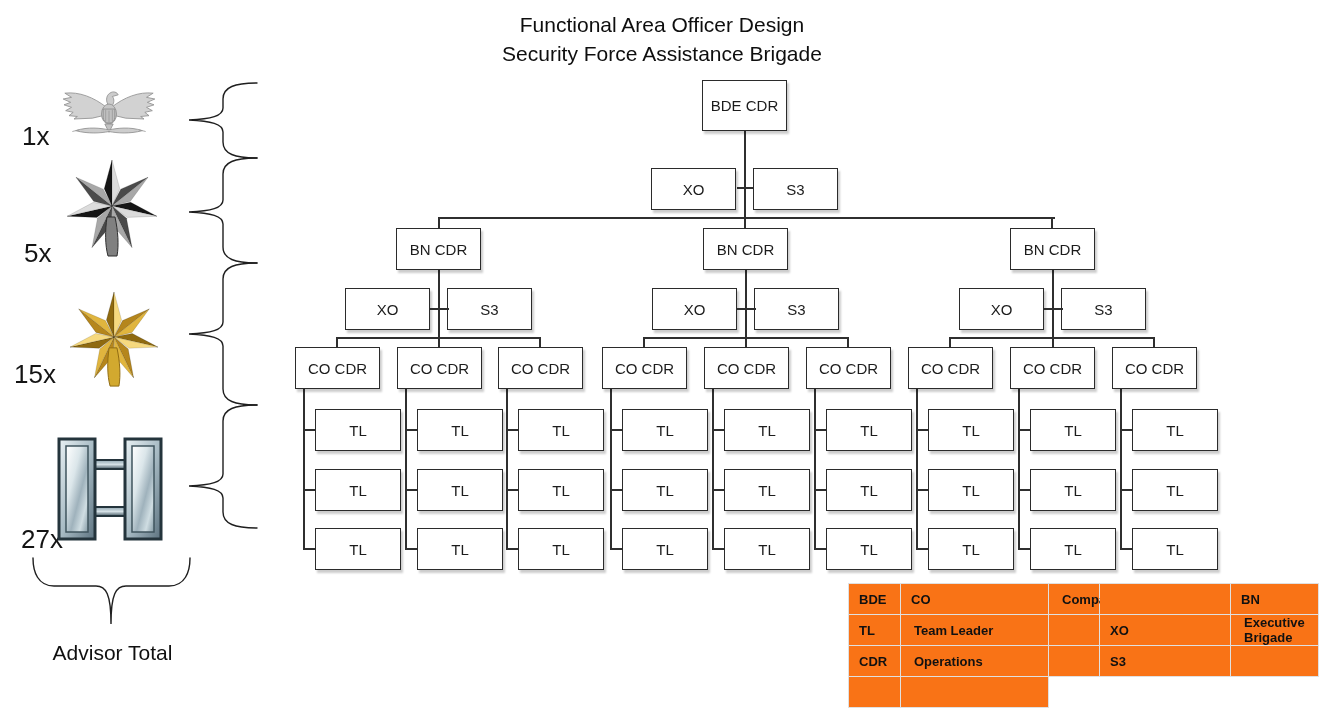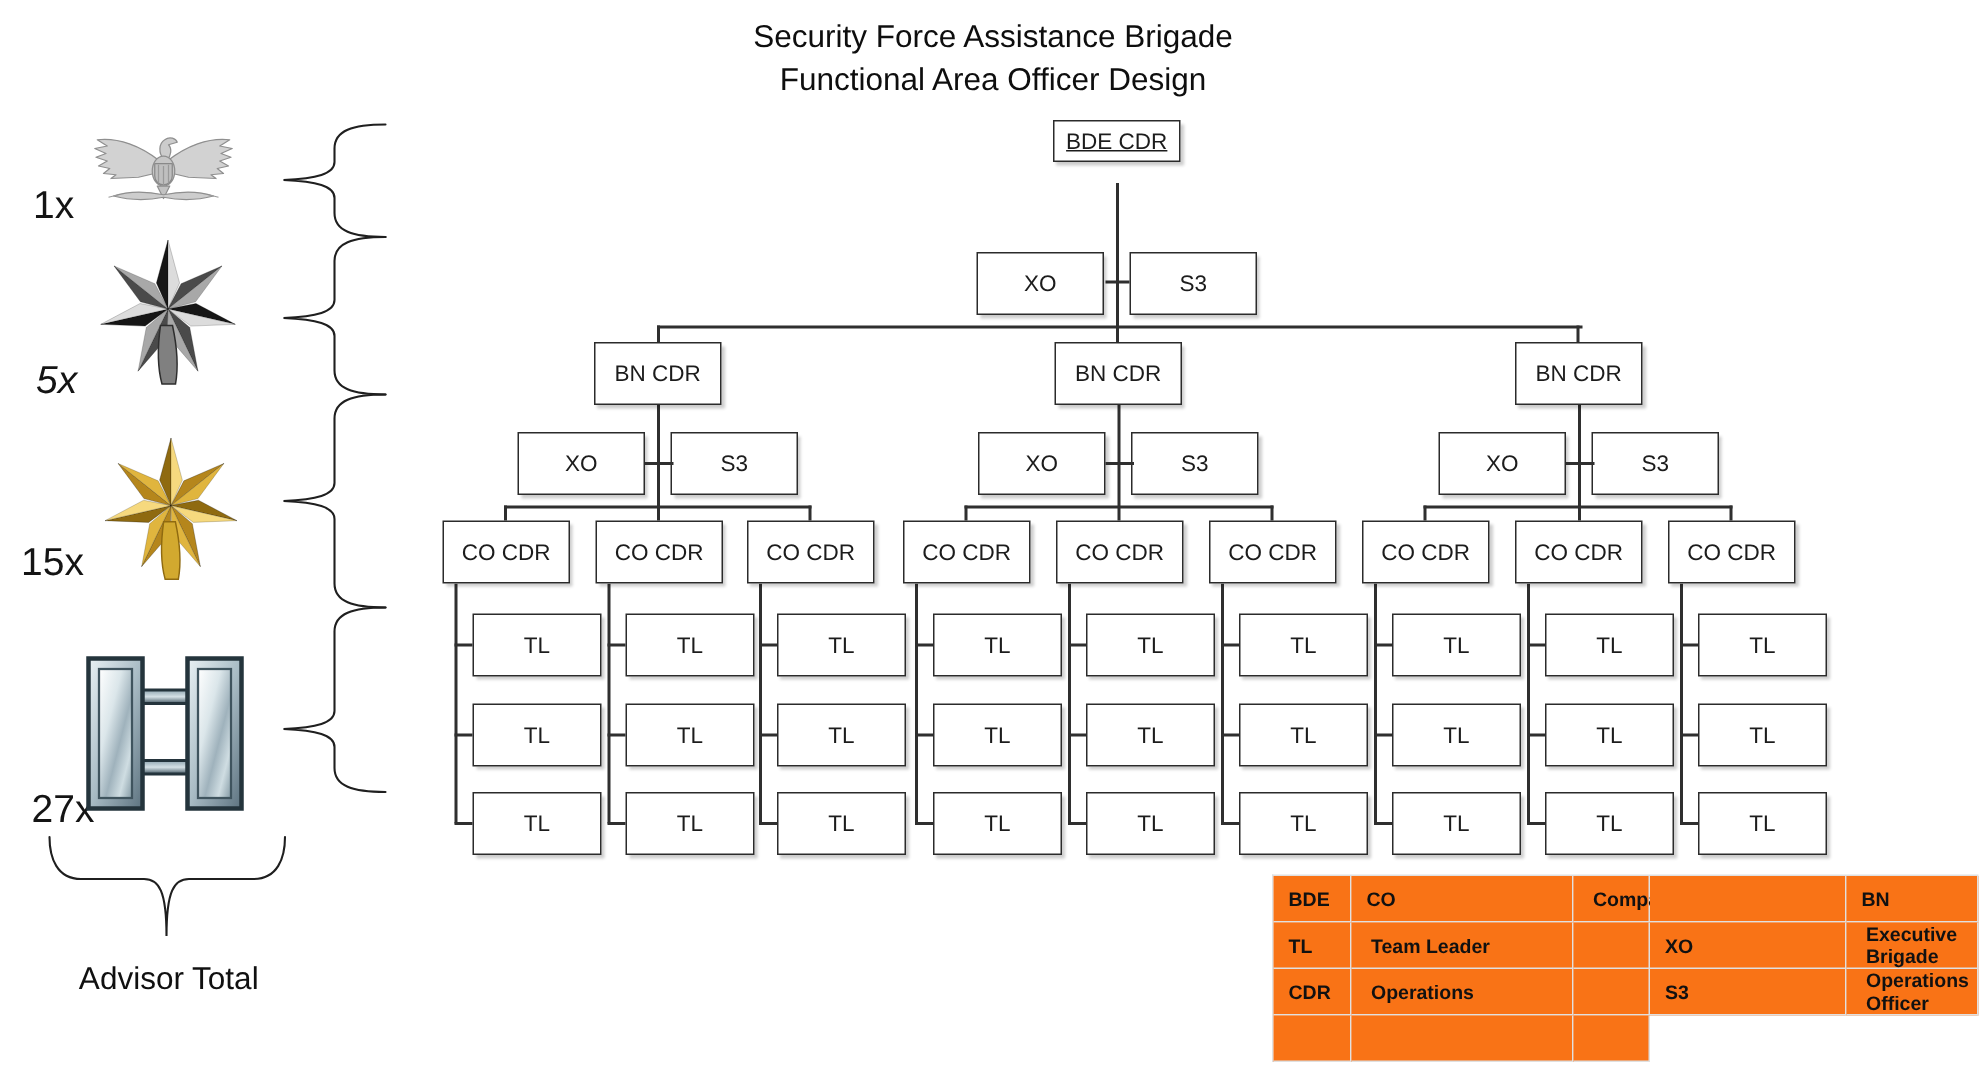--- a/index.html
+++ b/index.html
@@ -24,26 +24,26 @@
         display:flex;align-items:center;box-sizing:border-box;background:#f97316;}
   .lg-abbr{padding-left:10px;}
   .lg-term{padding-left:13px;}
 </style>
 </head>
 <body>
 
 <div class="stage">
 
   <div id="diagram-title">
+    <div>Functional Area Officer Design</div>
     <div>Security Force Assistance Brigade</div>
-    <div>Functional Area Officer Design</div>
   </div>
 
   <span class="count" style="left:22px;top:121px;">1x</span>
-  <span class="count" style="left:24px;top:238px;font-style:italic;">5x</span>
+  <span class="count" style="left:24px;top:238px;">5x</span>
   <span class="count" style="left:14px;top:359px;">15x</span>
   <span class="count" style="left:21px;top:524px;">27x</span>
 
   <svg class="insignia" style="left:59px;top:87px;" width="100" height="54" viewBox="0 0 120 64">
     <g stroke="#8f8f8f" stroke-width="1" fill="#d2d2d2" stroke-linejoin="round">
       <path d="M57 24 C42 12 24 5 7 7 L15 12 L5 14 L14 18 L6 21 L15 24 L8 28 L17 30 L12 34 L22 35 L18 38 L40 37 L57 33 Z"></path>
       <path d="M63 24 C78 12 96 5 113 7 L105 12 L115 14 L106 18 L114 21 L105 24 L112 28 L103 30 L108 34 L98 35 L102 38 L80 37 L63 33 Z"></path>
       <path d="M60 22 C56 18 56 10 61 7 C65 4 70 6 71 9 L64 11 C67 14 66 20 63 23 Z" fill="#cccccc"></path>
       <ellipse cx="60" cy="32" rx="9" ry="12" fill="#c6c6c6"></ellipse>
       <path d="M53 26 h14 v10 c0 4 -3 7 -7 7 c-4 0 -7 -3 -7 -7 Z" fill="#bfbfbf" stroke="#898989"></path>
@@ -133,21 +133,21 @@
     <path d="M3 6 C3 20 8 34 24 34 L66 34 C76 34 81 42 81 72 C81 42 86 34 96 34 L139 34 C155 34 160 20 160 6" fill="none" stroke="#1f1f1f" stroke-width="1.4" stroke-linecap="round"></path>
   </svg>
   <div id="advisor-total">Advisor Total</div>
 
   <div id="org-chart">
       <div class="cline" style="left: 744px; top: 122px; width: 2px; height: 107px;"></div>
       <div class="cline" style="left: 737px; top: 187px; width: 20px; height: 2px;"></div>
       <div class="cline" style="left: 438px; top: 217px; width: 617px; height: 2px;"></div>
       <div class="cline" style="left: 438px; top: 217px; width: 2px; height: 12px;"></div>
       <div class="cline" style="left: 1051px; top: 217px; width: 2px; height: 12px;"></div>
-      <div class="obox" style="left: 702px; top: 80px; width: 85px; height: 28px; text-decoration: underline;">BDE CDR</div>
+      <div class="obox" style="left: 702px; top: 80px; width: 85px; height: 51px;">BDE CDR</div>
       <div class="obox" style="left: 651px; top: 168px; width: 85px; height: 42px;">XO</div>
       <div class="obox" style="left: 753px; top: 168px; width: 85px; height: 42px;">S3</div>
       <div class="cline" style="left: 437.5px; top: 270px; width: 2px; height: 78px;"></div>
       <div class="obox" style="left: 396px; top: 228px; width: 85px; height: 42px;">BN CDR</div>
       <div class="obox" style="left: 345px; top: 288px; width: 85px; height: 42px;">XO</div>
       <div class="obox" style="left: 447px; top: 288px; width: 85px; height: 42px;">S3</div>
       <div class="cline" style="left: 429.5px; top: 308px; width: 19px; height: 2px;"></div>
       <div class="cline" style="left: 336px; top: 337px; width: 205px; height: 2px;"></div>
       <div class="cline" style="left: 336px; top: 337px; width: 2px; height: 11px;"></div>
       <div class="cline" style="left: 539px; top: 337px; width: 2px; height: 11px;"></div>
@@ -249,19 +249,18 @@
       <div class="lg-cell lg-abbr">BN</div>
       <div class="lg-cell lg-abbr">TL</div>
       <div class="lg-cell lg-term">Team Leader</div>
       <div class="lg-cell lg-fill"></div>
       <div class="lg-cell lg-abbr">XO</div>
       <div class="lg-cell lg-term">Executive Brigade</div>
       <div class="lg-cell lg-abbr">CDR</div>
       <div class="lg-cell lg-term">Operations</div>
       <div class="lg-cell lg-fill"></div>
       <div class="lg-cell lg-abbr">S3</div>
-      <div class="lg-cell lg-term">Operations Officer</div>
       <div class="lg-cell lg-abbr"></div>
       <div class="lg-cell lg-term"></div>
       <div class="lg-cell lg-fill"></div>
     </div>
 
 </div>
 
 </body></html>

